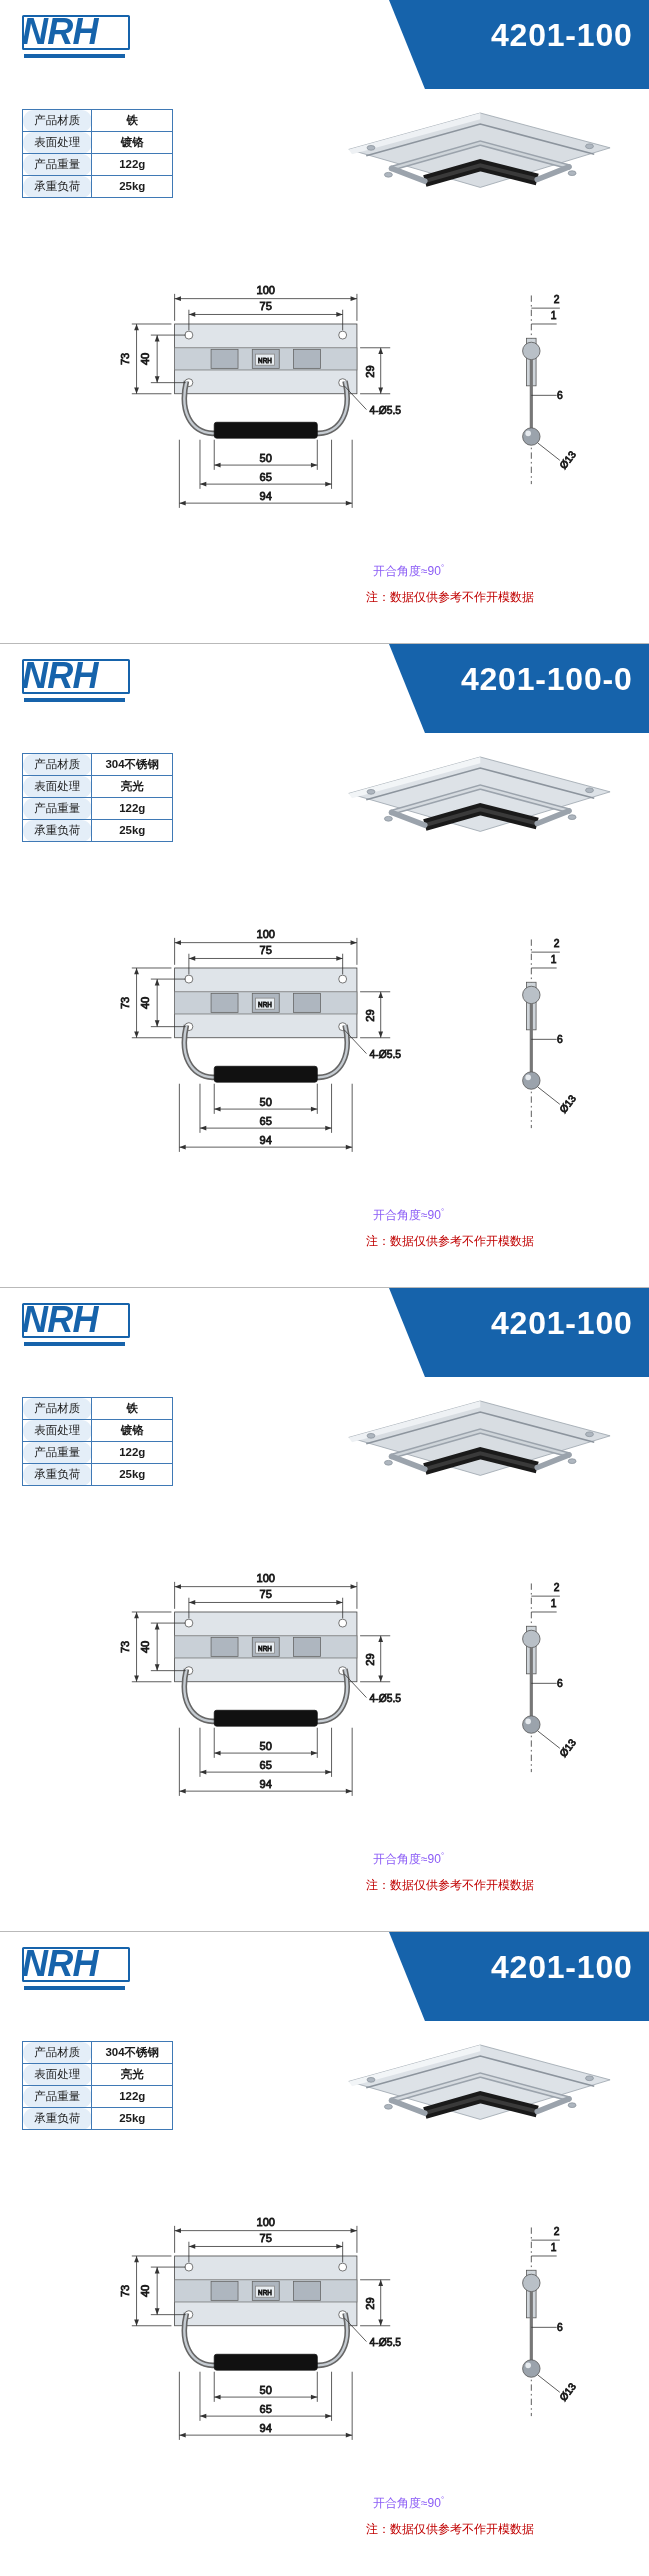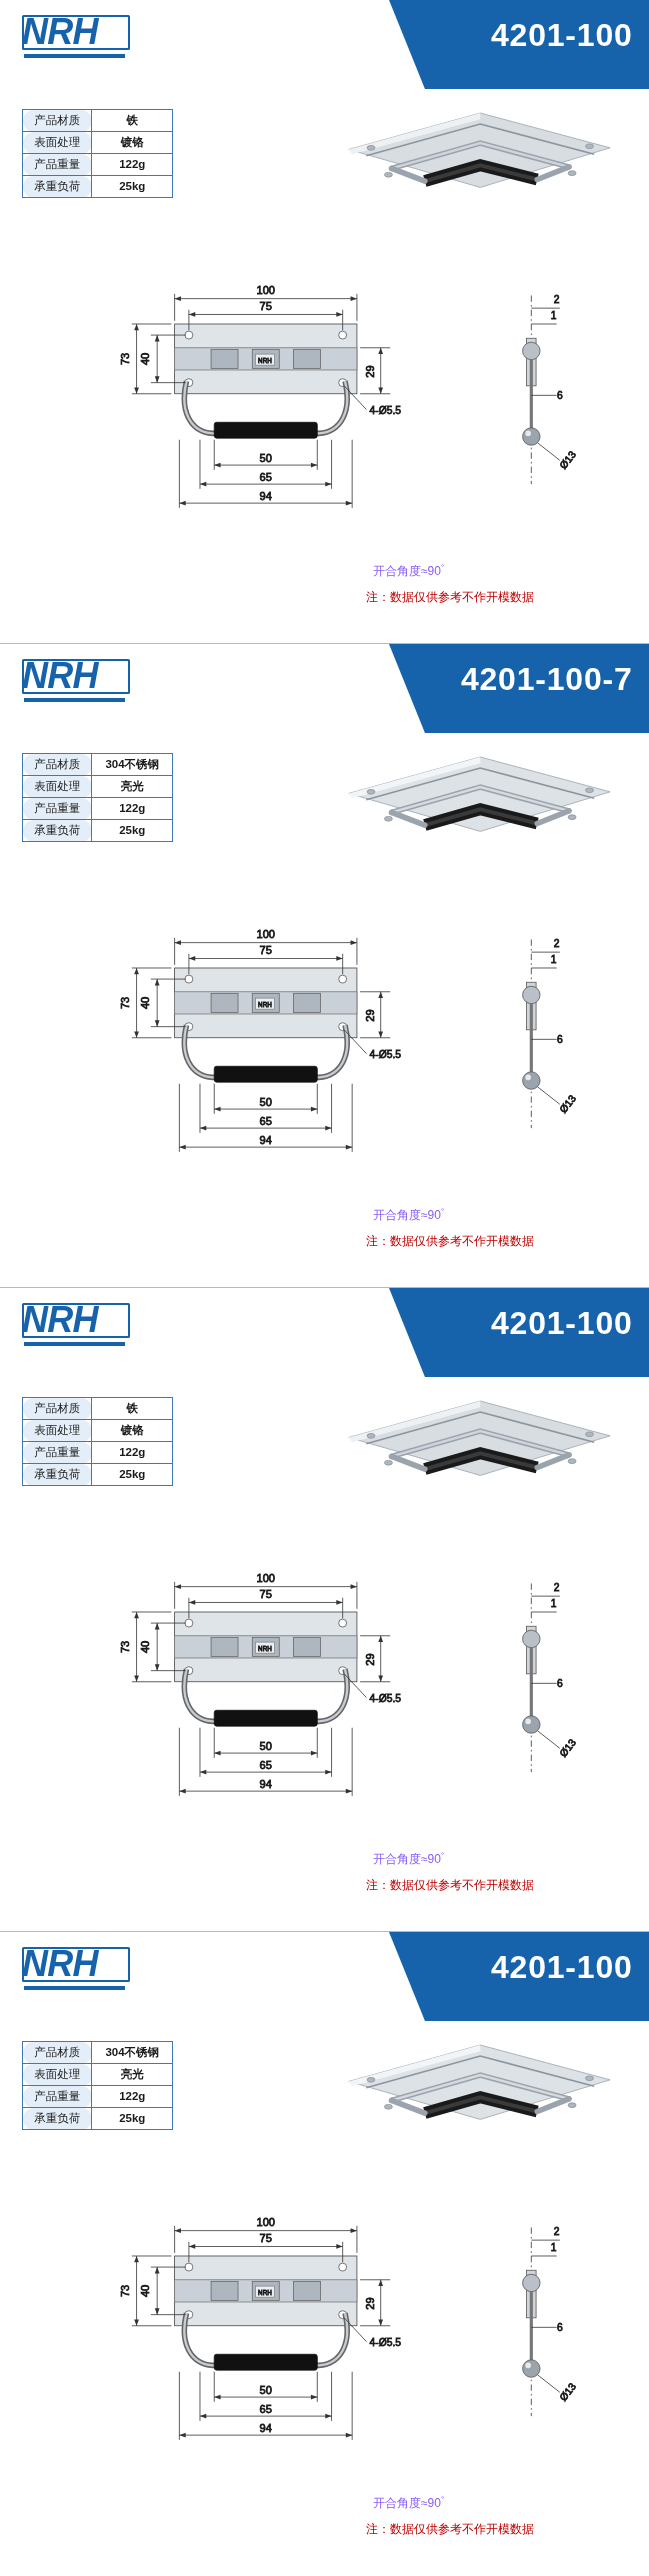--- a/index.html
+++ b/index.html
@@ -349,21 +349,21 @@
   <div class="panel">
     <div class="hdr">
       <div class="hdr-bg"></div>
       <div class="hdr-diag2"></div>
       <div class="hdr-diag"></div>
       <div class="logo">
         <div class="logo-sq"></div>
         <div class="logo-text">NRH</div>
         <div class="logo-bar"></div>
       </div>
-      <div class="hdr-code">4201-100-7</div>
+      <div class="hdr-code">4201-100-0</div>
     </div>
 
     <table class="spec">
       <tbody>
           <tr>
         <td class="k">产品材质</td>
         <td class="v">304不锈钢</td>
       </tr>
       <tr>
         <td class="k">表面处理</td>

